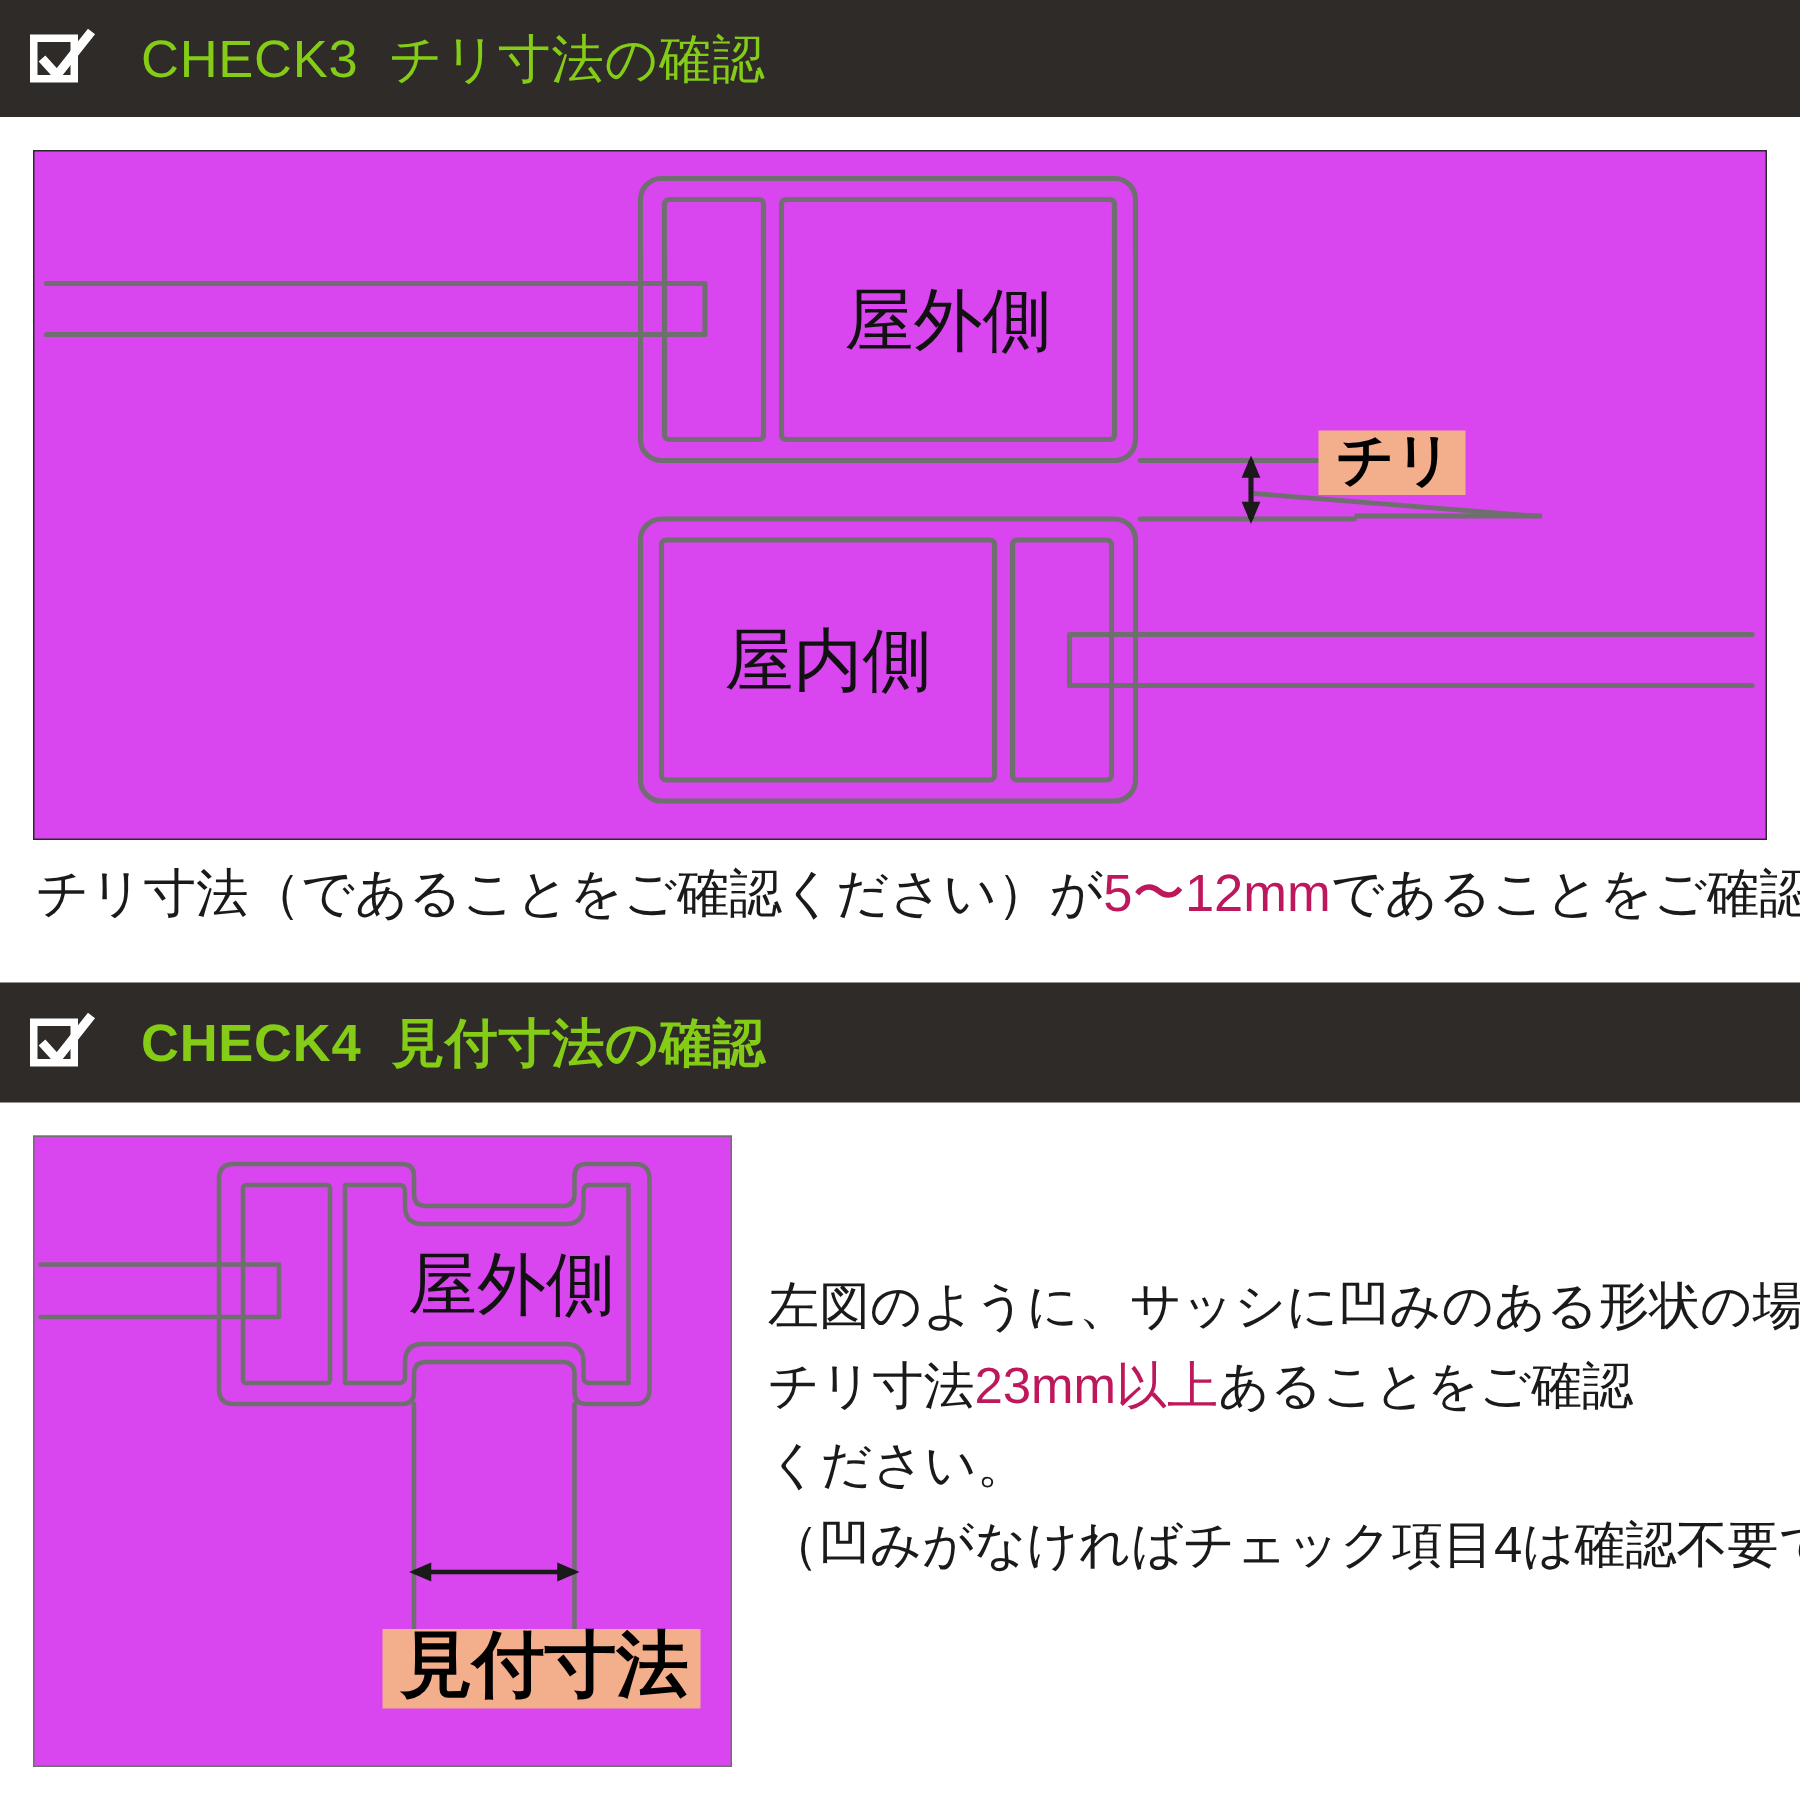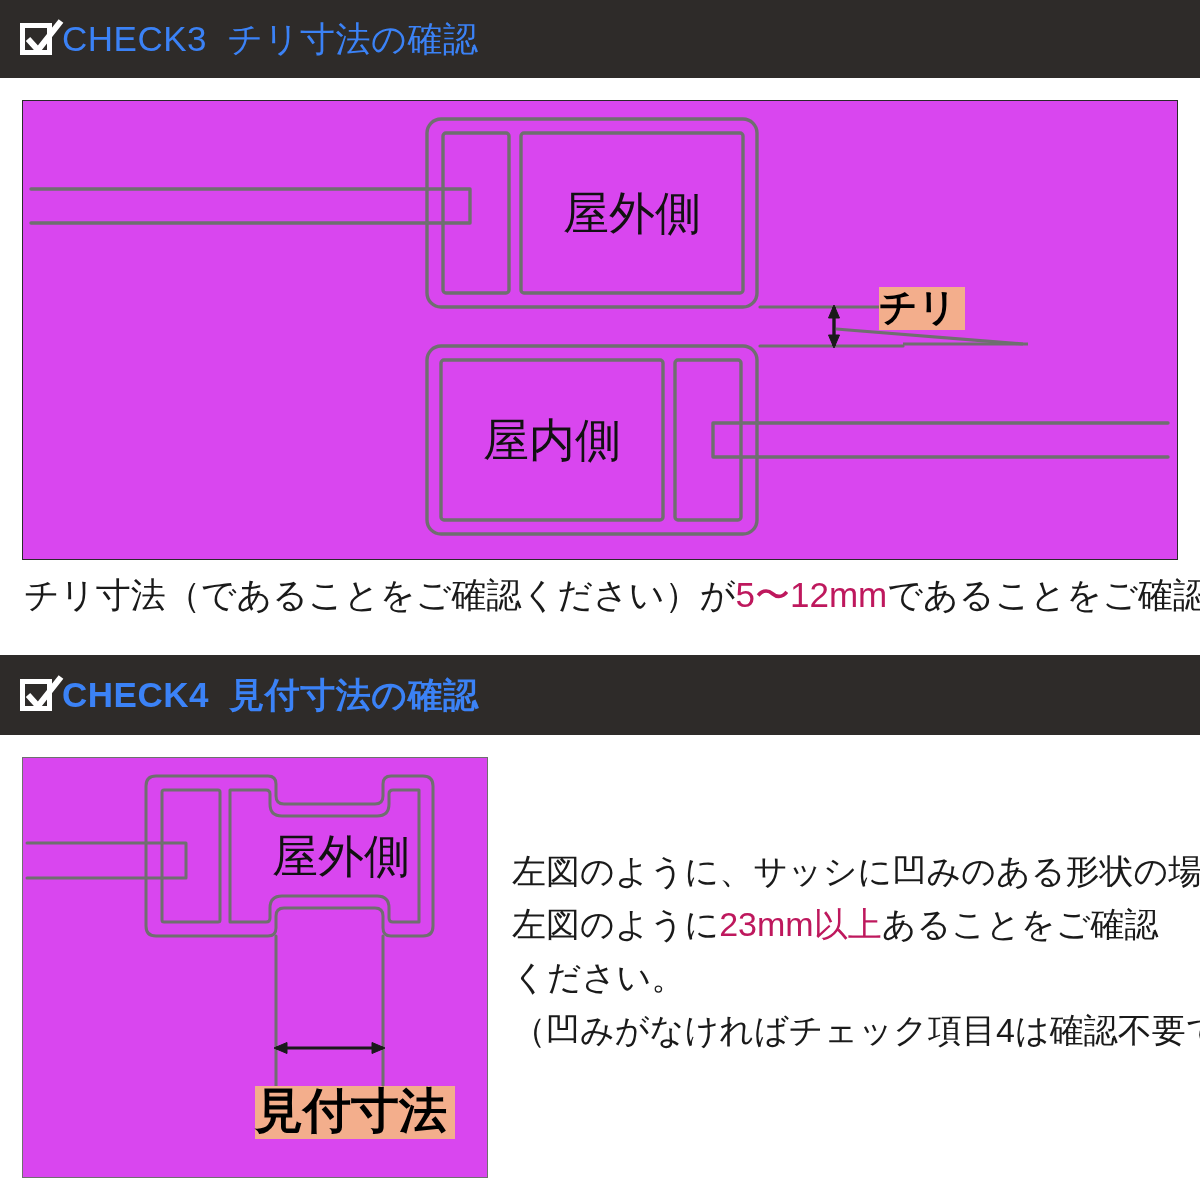--- a/index.html
+++ b/index.html
@@ -30,24 +30,24 @@
     position:absolute;left:2px;top:6px;
     width:32px;height:32px;
     border:5px solid #ffffff;
     box-sizing:border-box;
   }
   .chk-icon .tick{
     position:absolute;left:4px;top:2px;
     width:42px;height:40px;
   }
   .hdr-text{
-    color:#3b82f6;
+    color:#84cc16;
     font-size:35px;
     letter-spacing:0.5px;
-    margin-left:0;
+    margin-left:32px;
     white-space:pre;
     font-weight:400;
   }
   #header4 .hdr-text{font-size:35px;font-weight:bold;}
 
   
   .diagram-box{
     position:absolute;
     background:#d946ef;
     border:1.6px solid #6f6f6f;
@@ -76,21 +76,21 @@
   }
   .rtext .ln{white-space:nowrap;display:block;}
 
   
   .hl{
     position:absolute;
     background:#f3ae8c;
     color:#000000;
     font-size:36px;
     font-weight:700;
-    padding:1px 8px 4px 0;
+    padding:1px 8px 4px 12px;
     line-height:1.0;
     white-space:nowrap;
     font-family:Liberation Serif, serif;
   }
   #chiri-label{left:878px;top:288px;font-size:38px;}
   #mitsuke-label{left:257px;top:1092px;font-size:48px;}
 
   
   svg{display:block;}
   .sashlabel{
@@ -231,18 +231,18 @@
       </g>
 
       <text class="sashlabel" x="318" y="114" text-anchor="middle">屋外側</text>
     </svg>
 
     <div class="hl" id="mitsuke-label" style="left:232px;top:328px;">見付寸法</div>
   </div>
 
   <div class="rtext">
     <span class="ln">左図のように、サッシに凹みのある形状の場合、</span>
-    <span class="ln"><span>左図のように</span><span class="orange">23mm以上</span><span>あることをご確認</span></span>
+    <span class="ln"><span>チリ寸法</span><span class="orange">23mm以上</span><span>あることをご確認</span></span>
     <span class="ln">ください。</span>
     <span class="ln">（凹みがなければチェック項目4は確認不要です。）</span>
   </div>
 
 </div>
 
 </body></html>

